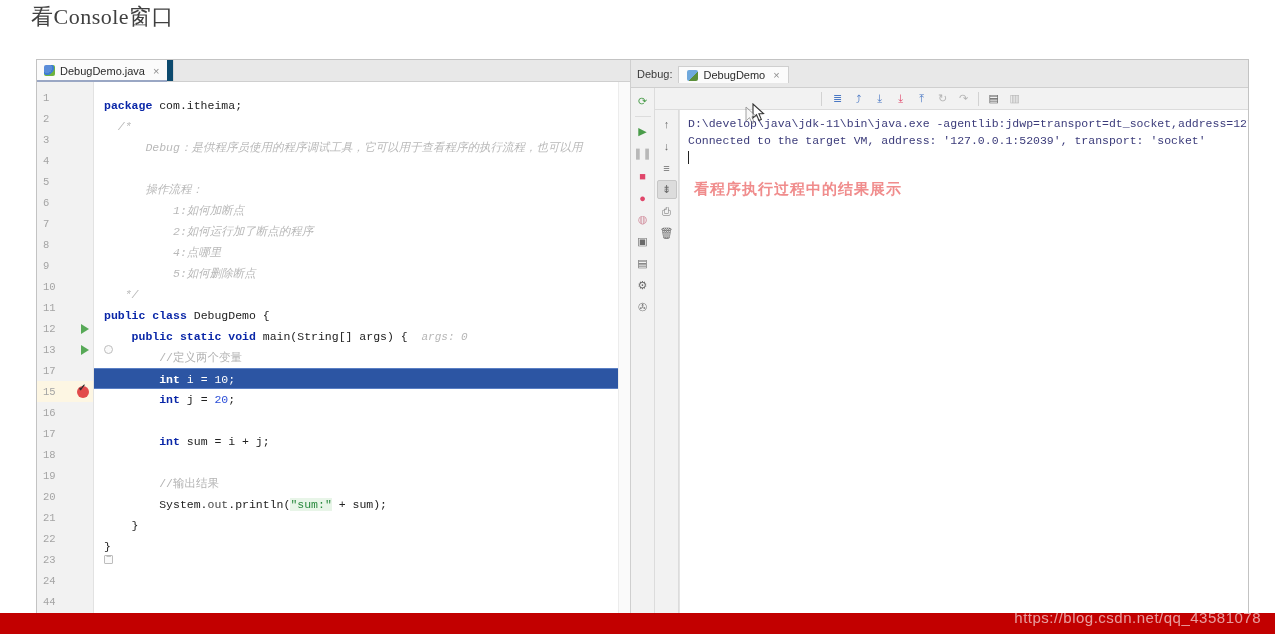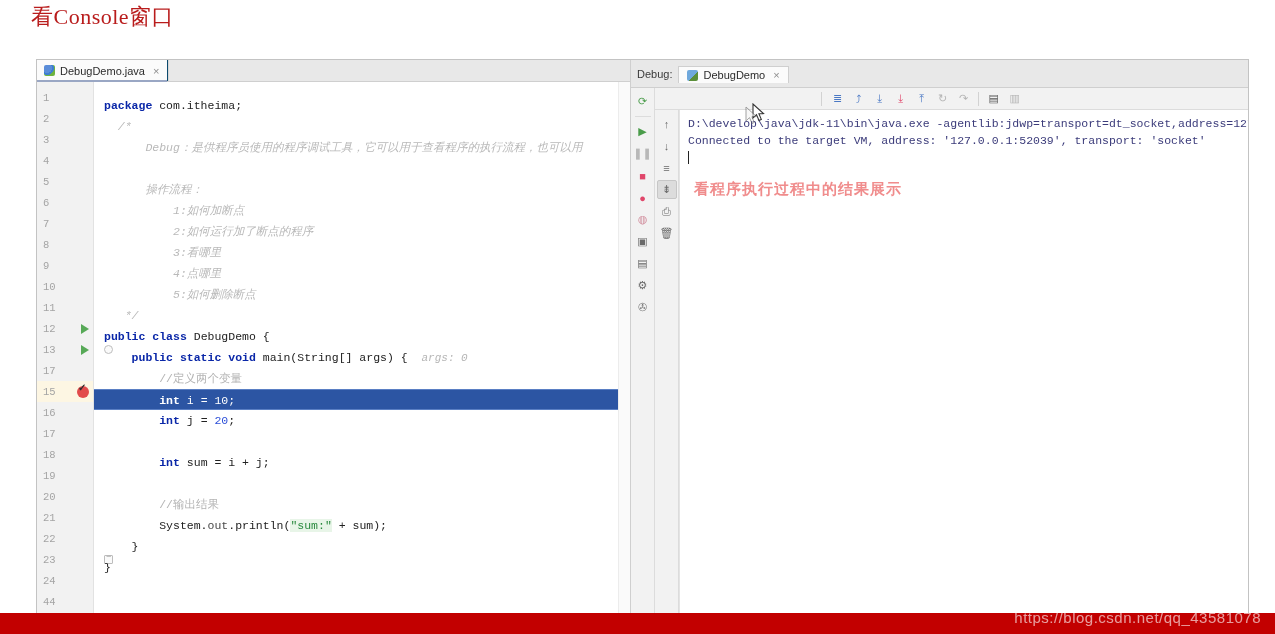--- a/index.html
+++ b/index.html
@@ -8,21 +8,21 @@
     width: 1275px; height: 634px;
     background: #ffffff;
     font-family: "Liberation Sans", sans-serif;
     overflow: hidden;
   }
   #root { position: relative; width: 1275px; height: 634px; background: #fff; }
 
   
   .page-title {
     position: absolute; left: 31px; top: 2px;
-    font-size: 22px; color: #b91c1c;
+    font-size: 22px; color: #404040;
     font-family: "Liberation Serif", serif;
     letter-spacing: .5px;
   }
 
   
   .ide {
     position: absolute; left: 36px; top: 59px;
     width: 1213px; height: 556px;
     background: #f7f7f7;
     border: 1px solid #c3c3c3;
@@ -40,21 +40,21 @@
   }
   .tabbar {
     height: 22px; background: #e8e8e8;
     border-bottom: 1px solid #cfcfcf;
     display: flex; align-items: stretch; position: relative;
   }
   .tab {
     display: flex; align-items: center; gap: 5px;
     padding: 0 8px 0 7px;
     background: #fbfbfb;
-    border-right: 1px solid #0c4a6e;
+    border-right: 6px solid #0c4a6e;
     font-size: 11px; color: #2b2b2b;
     position: relative;
   }
   .tab::after {
     content: ""; position: absolute; left: 0; right: 0; bottom: -1px;
     height: 2px; background: #9aa7c4;
   }
   .tab-icon {
     width: 11px; height: 11px; border-radius: 2px;
     background: radial-gradient(circle at 30% 30%, #5b8dd9 0 42%, #3f7ed0 43% 60%, #6db33f 61% 100%);
@@ -332,21 +332,20 @@
             <div class="gutter-row"></div>
           </div>
         <div class="code" id="code">
             <div class="cl"><span class="kw">package</span><span> com.itheima;</span></div>
             <div class="cl"><span class="cmt">  /*</span></div>
             <div class="cl"><span class="cmt">      Debug：是供程序员使用的程序调试工具，它可以用于查看程序的执行流程，也可以用</span></div>
             <div class="cl"><span></span></div>
             <div class="cl"><span class="cmt">      操作流程：</span></div>
             <div class="cl"><span class="cmt">          1:如何加断点</span></div>
             <div class="cl"><span class="cmt">          2:如何运行加了断点的程序</span></div>
-            <div class="cl"><span class="cmt">          3:看哪里</span></div>
             <div class="cl"><span class="cmt">          4:点哪里</span></div>
             <div class="cl"><span class="cmt">          5:如何删除断点</span></div>
             <div class="cl"><span class="cmt">   */</span></div>
             <div class="cl"><span class="kw">public class</span><span> DebugDemo {</span></div>
             <div class="cl"><span>    </span><span class="kw">public static void</span><span> main(String[] args) {  </span><span class="hint">args: 0</span></div>
             <div class="cl"><span class="cmt2">        //定义两个变量</span></div>
             <div class="cl sel"><span>        </span><span class="kw">int</span><span> i = </span><span class="num">10</span><span>;</span></div>
             <div class="cl"><span>        </span><span class="kw">int</span><span> j = </span><span class="num">20</span><span>;</span></div>
             <div class="cl"><span></span></div>
             <div class="cl"><span>        </span><span class="kw">int</span><span> sum = i + j;</span></div>

